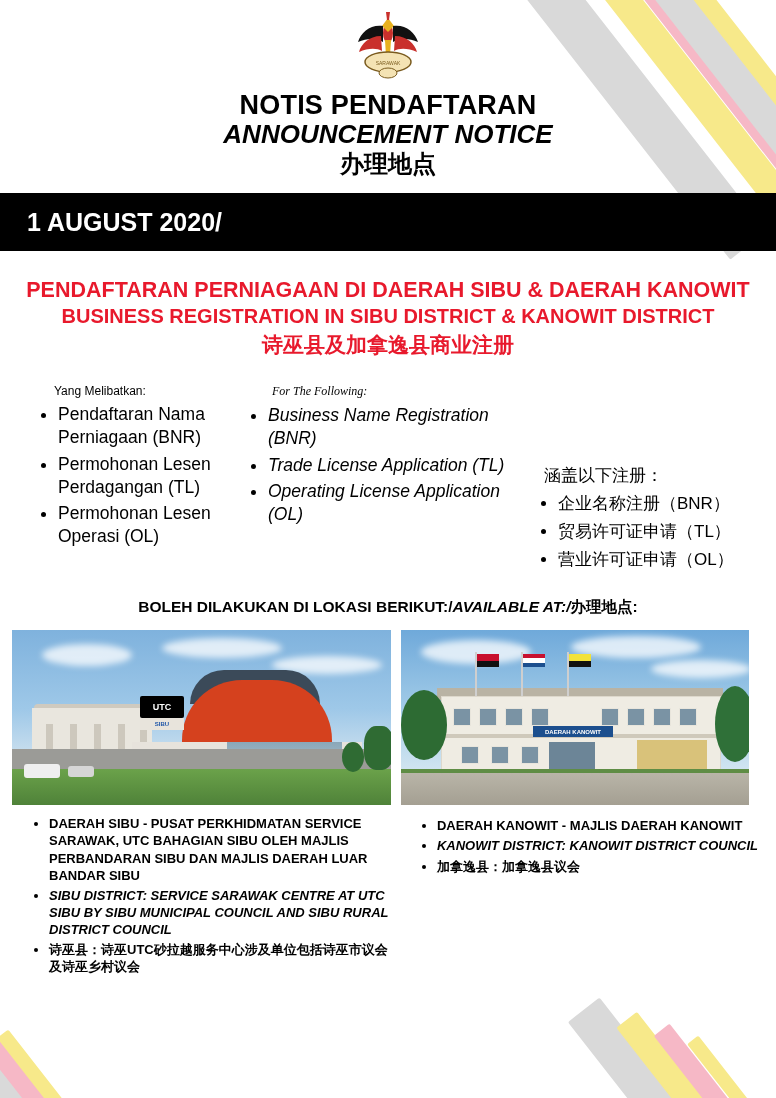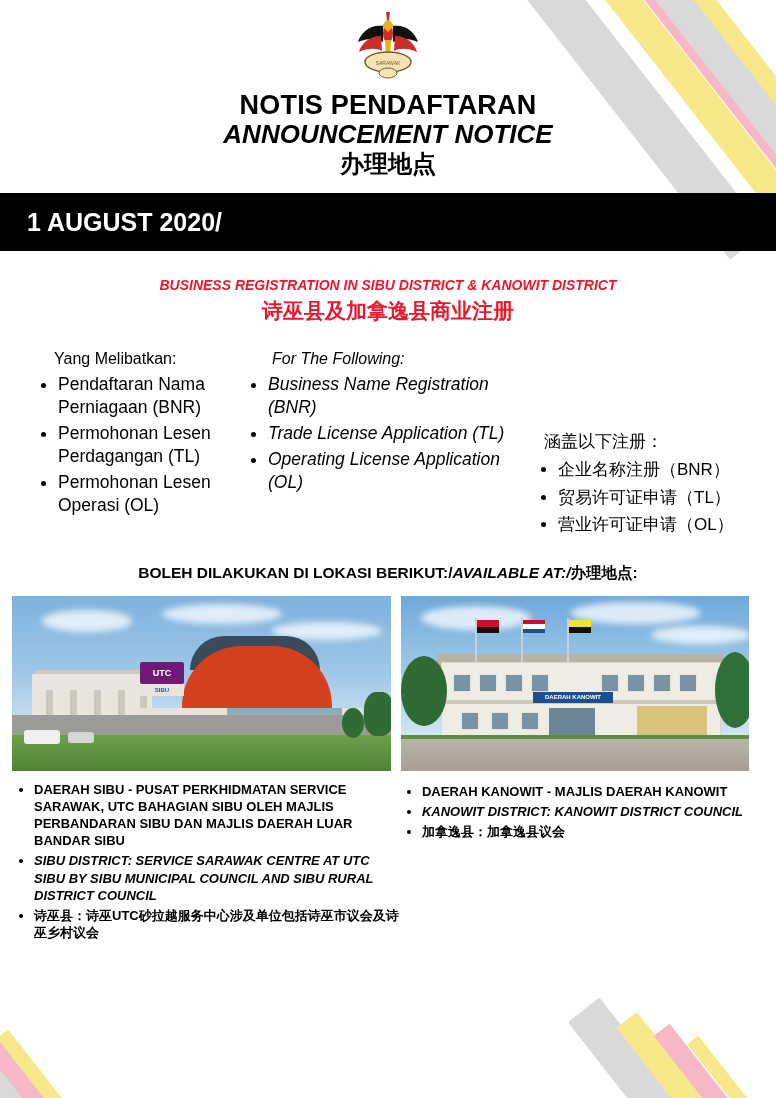--- a/index.html
+++ b/index.html
@@ -97,23 +97,22 @@
     position: relative;
     z-index: 3;
     padding: 0 14px;
   }
   .hl1 {
     font-size: 21.5px;
     font-weight: bold;
     line-height: 1.25;
   }
   .hl2 {
-    font-size: 14px;
-    font-weight: bold;
-    font-style: italic;
+    font-size: 20px;
+    font-weight: bold;
     line-height: 1.25;
   }
   .hl3 {
     font-size: 21px;
     font-weight: bold;
     line-height: 1.3;
     margin-top: 2px;
   }
 
   
@@ -124,25 +123,25 @@
     z-index: 3;
     padding: 0 10px;
     align-items: flex-start;
   }
   .col { box-sizing: border-box; }
   .col-ms { width: 232px; padding-left: 26px; }
   .col-en { width: 268px; padding-left: 4px; }
   .col-zh { width: 256px; padding-left: 26px; padding-top: 34px; }
 
   .col-head {
-    font-size: 16px;
+    font-size: 12px;
     margin-bottom: 5px;
     padding-left: 18px;
   }
-  .col-head.it { font-style: italic; }
+  .col-head.it { font-style: italic; font-family: Liberation Serif, serif; }
   .col ul {
     margin: 0;
     padding-left: 22px;
   }
   .col li {
     font-size: 17.5px;
     line-height: 1.32;
     margin-bottom: 3px;
   }
   .col-en .col-head { padding-left: 26px; }
@@ -231,21 +230,21 @@
   }
   .b-col {
     position: absolute;
     width: 7px; height: 62px;
     background: #cdc8bd; top: 94px;
   }
   .utc-sign {
     position: absolute;
     left: 128px; top: 66px;
     width: 44px; height: 22px;
-    background: #701a75;
+    background: #000000;
     color: #fff;
     font-size: 9px;
     font-weight: bold;
     display: flex; align-items: center; justify-content: center;
     border-radius: 2px;
   }
   .utc-sign2 {
     position: absolute;
     left: 128px; top: 88px;
     width: 44px; height: 12px;
@@ -363,20 +362,21 @@
   .br { width: 366px; padding-top: 2px; }
   .bl ul, .br ul {
     margin: 0;
     padding-left: 22px;
   }
   .bl li, .br li {
     font-size: 13px;
     font-weight: bold;
     line-height: 1.32;
     margin-bottom: 3px;
+    margin-left: 15px;
   }
   .it { font-style: italic; }
 </style>
 </head>
 <body>
 
 <div class="deco deco-top-right">
   <div class="stripe" style="background:#d9d9d9; width:46px; height:420px; left:120px; top:-120px;"></div>
   <div class="stripe" style="background:#f7e98a; width:30px; height:420px; left:180px; top:-140px;"></div>
   <div class="stripe" style="background:#f6b8c6; width:22px; height:420px; left:226px; top:-130px;"></div>
@@ -422,20 +422,21 @@
   <div class="title-zh">办理地点</div>
 </div>
 
 <div class="banner">
   <span style="width:7px"></span>
   <span>1 AUGUST 2020/</span>
   <span style="width:7px"></span>
 </div>
 
 <div class="headline">
+  <div class="hl1">PENDAFTARAN PERNIAGAAN DI DAERAH SIBU &amp; DAERAH KANOWIT</div>
   <div class="hl2">BUSINESS REGISTRATION IN SIBU DISTRICT &amp; KANOWIT DISTRICT</div>
   <div class="hl3">诗巫县及加拿逸县商业注册</div>
 </div>
 
 <div class="cols">
 
   <div class="col col-ms">
     <div class="col-head">Yang Melibatkan:</div>
     <ul>
       <li>Pendaftaran Nama Perniagaan (BNR)</li>

